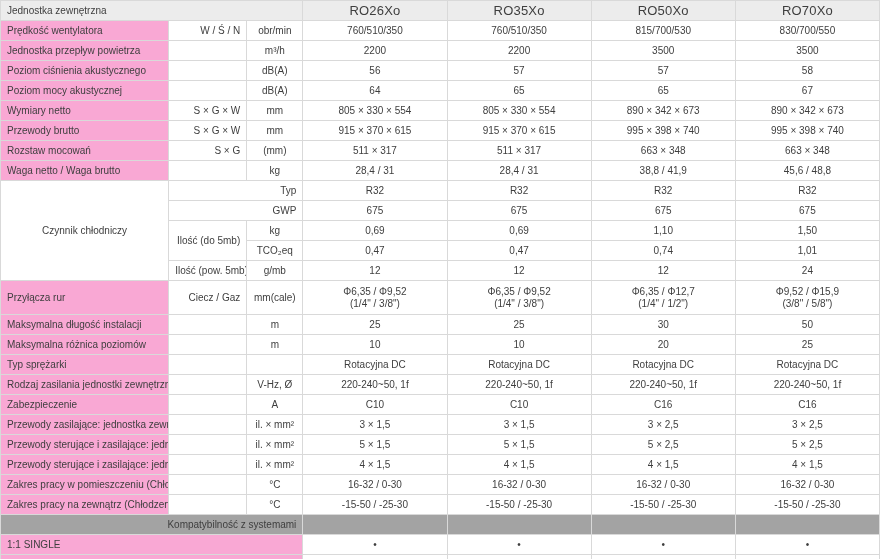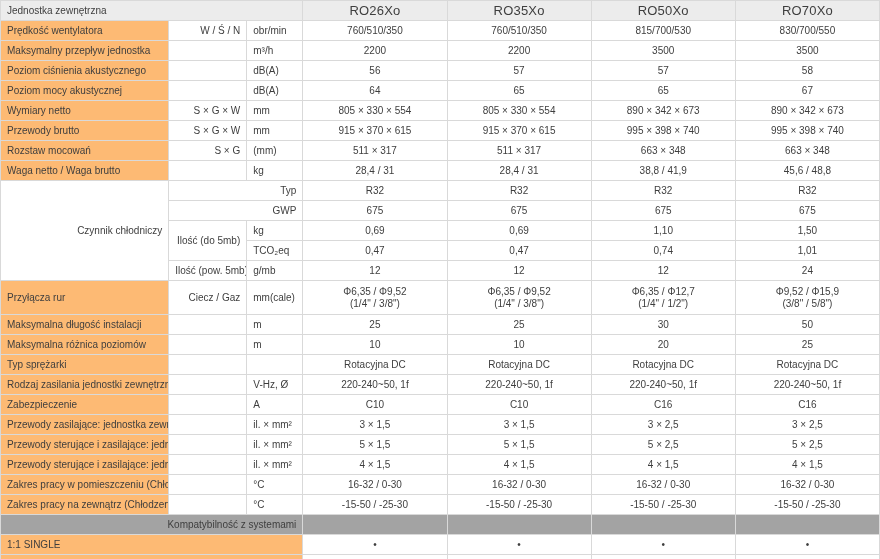--- a/index.html
+++ b/index.html
@@ -38,23 +38,24 @@
     height: 22px;
     margin-left: 24px;
   }
   .hdr td.model {
     text-align: center;
     font-size: 13px;
     letter-spacing: .2px;
   }
   .rowlabel {
     text-align: left;
-    background: #fdba74;
+    background: #f9a8d4;
   }
   .unit {
+    text-align: center;
     color: #555;
   }
   .val {
     text-align: center;
   }
   .sub {
     text-align: right;
   }
   .sec td {
     background: #a3a3a3;
@@ -68,21 +69,21 @@
     font-size: 12px;
     line-height: 1;
     color: #3e3e3e;
   }
   .twoline {
     line-height: 1.15;
     white-space: normal;
     text-align: center;
   }
   .merge-label {
-    text-align: right;
+    text-align: center;
     vertical-align: middle;
   }
   col.c-label { width: 168px; }
   col.c-sub   { width: 78px; }
   col.c-unit  { width: 56px; }
   col.c-model { width: 144px; }
 </style>
 </head>
 <body>
 
@@ -108,21 +109,21 @@
     <tr>
       <td class="rowlabel">Prędkość wentylatora</td>
       <td class="sub">W / Ś / N</td>
       <td class="unit">obr/min</td>
       <td class="val">760/510/350</td>
       <td class="val">760/510/350</td>
       <td class="val">815/700/530</td>
       <td class="val">830/700/550</td>
     </tr>
     <tr>
-      <td class="rowlabel">Maksymalny przepływ jednostka</td>
+      <td class="rowlabel">Jednostka przepływ powietrza</td>
       <td class="sub"></td>
       <td class="unit">m³/h</td>
       <td class="val">2200</td>
       <td class="val">2200</td>
       <td class="val">3500</td>
       <td class="val">3500</td>
     </tr>
     <tr>
       <td class="rowlabel">Poziom ciśnienia akustycznego</td>
       <td class="sub"></td>

